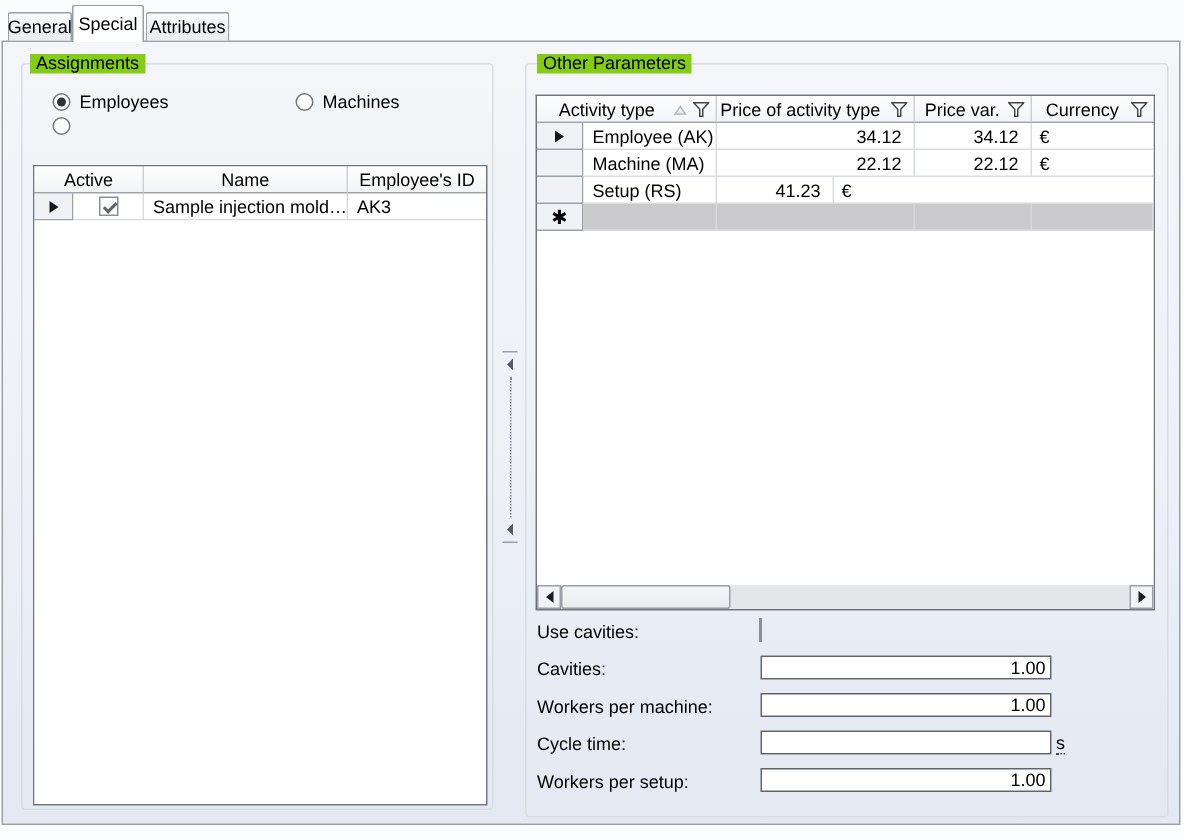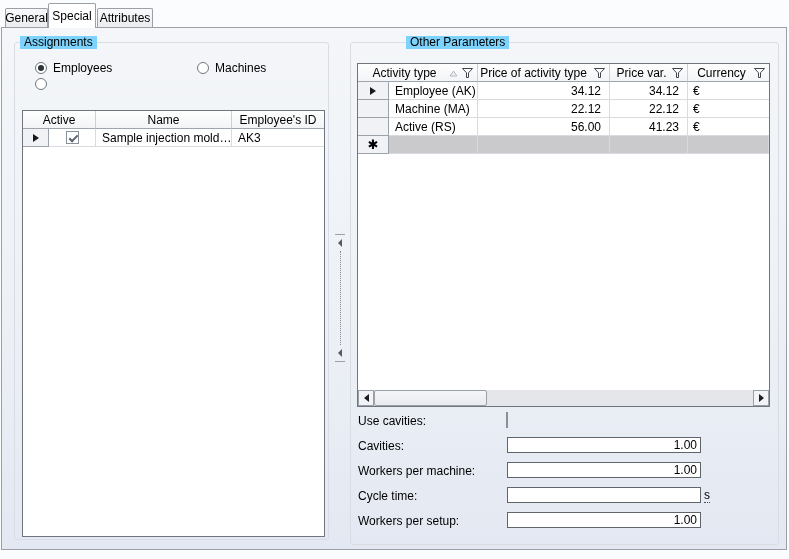--- a/index.html
+++ b/index.html
@@ -27,21 +27,21 @@
     background:linear-gradient(180deg,#F8F9FB,#EAECF0);
     cursor:default;
   }
   .tab.active {
     background:#FFFFFF;
     z-index:3;
   }
 
   
   .groupbox { border:1px solid #D9DCE2; border-radius:3px; }
-  .groupbox-title { background:#7dd3fc; padding:0 4px; line-height:13px; z-index:2; }
+  .groupbox-title { background:#84cc16; padding:0 4px; line-height:13px; z-index:2; }
 
   
   .radio-row { display:flex; align-items:center; gap:6px; cursor:default; }
   .radio {
     width:12px; height:12px; border:1px solid #70767E; border-radius:50%;
     background:#fff; position:relative; flex:0 0 auto;
   }
   .radio.checked::after {
     content:""; position:absolute; left:2px; top:2px; width:6px; height:6px;
     border-radius:50%; background:#2E3338;
@@ -189,21 +189,21 @@
 <div class="abs splitter" style="left:335px; top:234px; width:10px; height:128px;">
   <span class="split-cap"></span>
   <span class="split-arrow"></span>
   <span class="split-dots"></span>
   <span class="split-arrow"></span>
   <span class="split-cap" style="border-top:none; border-bottom:1px solid #9AA0AA;"></span>
 </div>
 
 
 <div class="abs groupbox" style="left:350px; top:42px; width:429px; height:503px;"></div>
-<span class="abs groupbox-title" style="left:358px; top:36px;margin-left:48px;">Other Parameters</span>
+<span class="abs groupbox-title" style="left:358px; top:36px;">Other Parameters</span>
 
 
 <div class="abs grid" style="left:357px; top:63px; width:413px; height:344px;">
   <div class="g-row">
     <div class="hcell" style="width:120px; padding-right:26px;">
       <span>Activity type</span>
       <svg class="sortglyph" width="9" height="7" viewBox="0 0 9 7">
         <path d="M4.5 1 L8 6 H1 Z" fill="#EDEFF2" stroke="#B4B9C0" stroke-width="1"></path>
       </svg>
       <svg class="funnel" width="11" height="10" viewBox="0 0 11 10">
@@ -260,24 +260,21 @@
       <span>22.12</span>
     </div>
     <div class="cell txt last" style="flex:1; padding-left:5px;">
       <span>€</span>
     </div>
   </div>
 
   <div class="g-row">
     <div class="rowhdr" style="width:31px;"></div>
     <div class="cell txt" style="width:89px;">
-      <span>Active (RS)</span>
-    </div>
-    <div class="cell num" style="width:132px;">
-      <span>56.00</span>
+      <span>Setup (RS)</span>
     </div>
     <div class="cell num" style="width:78px;">
       <span>41.23</span>
     </div>
     <div class="cell txt last" style="flex:1; padding-left:5px;">
       <span>€</span>
     </div>
   </div>
 
   <div class="g-row newrow">

